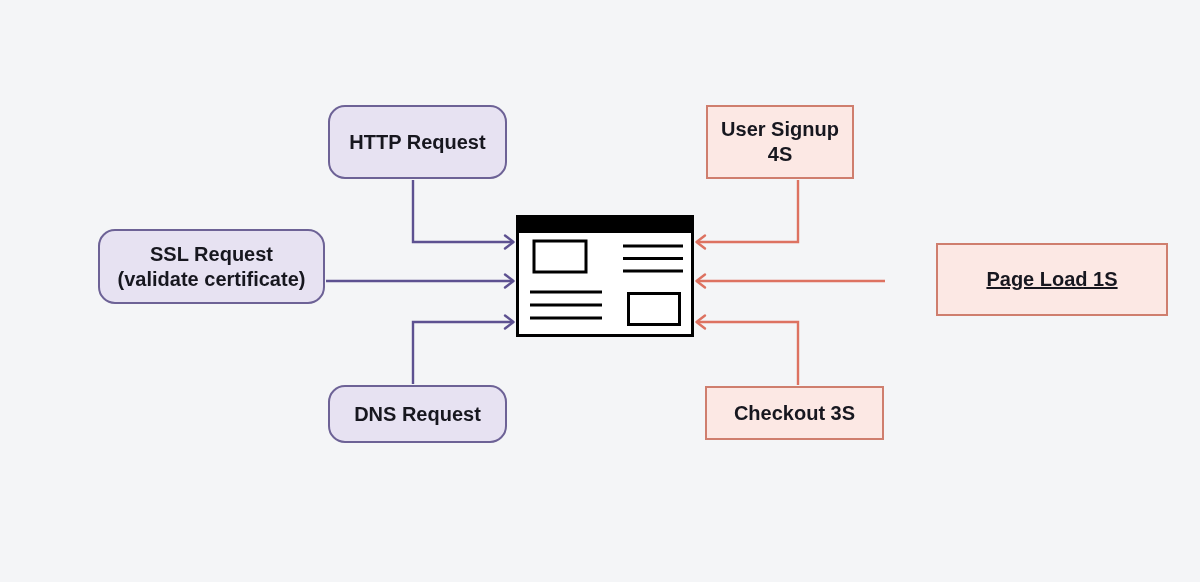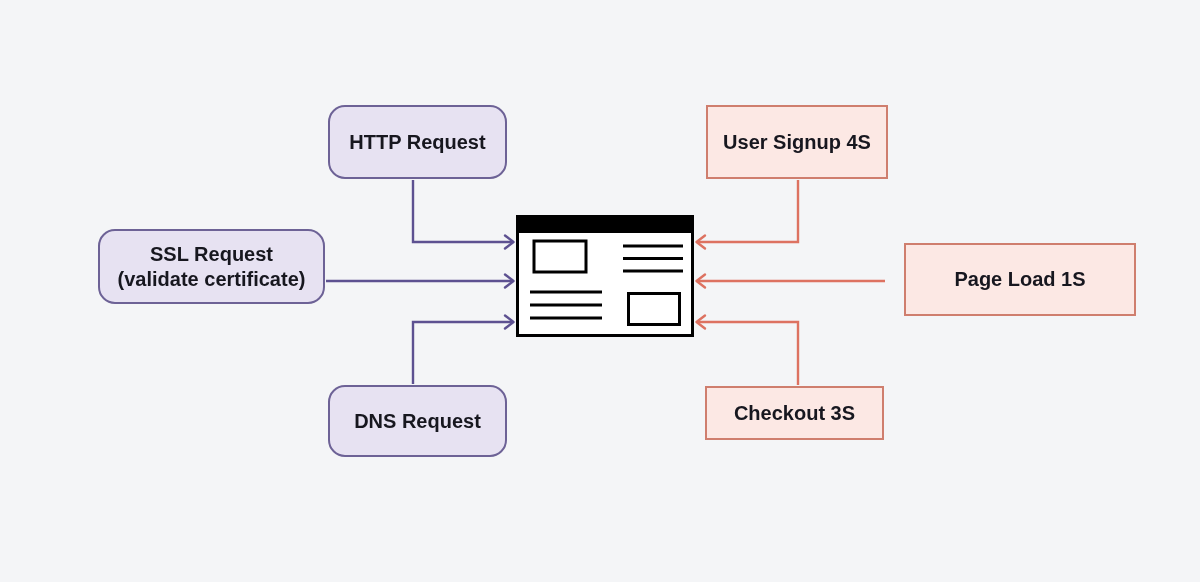--- a/index.html
+++ b/index.html
@@ -128,29 +128,29 @@
 
   <div class="node request-node" style="left:328px; top:105px; width:179px; height:74px;">
     <span>HTTP Request</span>
   </div>
 
   <div class="node request-node" style="left:98px; top:229px; width:227px; height:75px;">
     <span>SSL Request</span>
     <span>(validate certificate)</span>
   </div>
 
-  <div class="node request-node" style="left:328px; top:385px; width:179px; height:72px;">
+  <div class="node request-node" style="left:328px; top:385px; width:179px; height:58px;">
     <span>DNS Request</span>
   </div>
 
-  <div class="node metric-node" style="left:706px; top:105px; width:182px; height:74px;">
+  <div class="node metric-node" style="left:706px; top:105px; width:148px; height:74px;">
     <span>User Signup 4S</span>
   </div>
 
-  <div class="node metric-node" style="left:904px; top:243px; width:232px; height:73px;">
+  <div class="node metric-node" style="left:936px; top:243px; width:232px; height:73px;text-decoration:underline;">
     <span>Page Load 1S</span>
   </div>
 
   <div class="node metric-node" style="left:705px; top:386px; width:179px; height:54px;">
     <span>Checkout 3S</span>
   </div>
 
 </div>
 
 </body></html>

